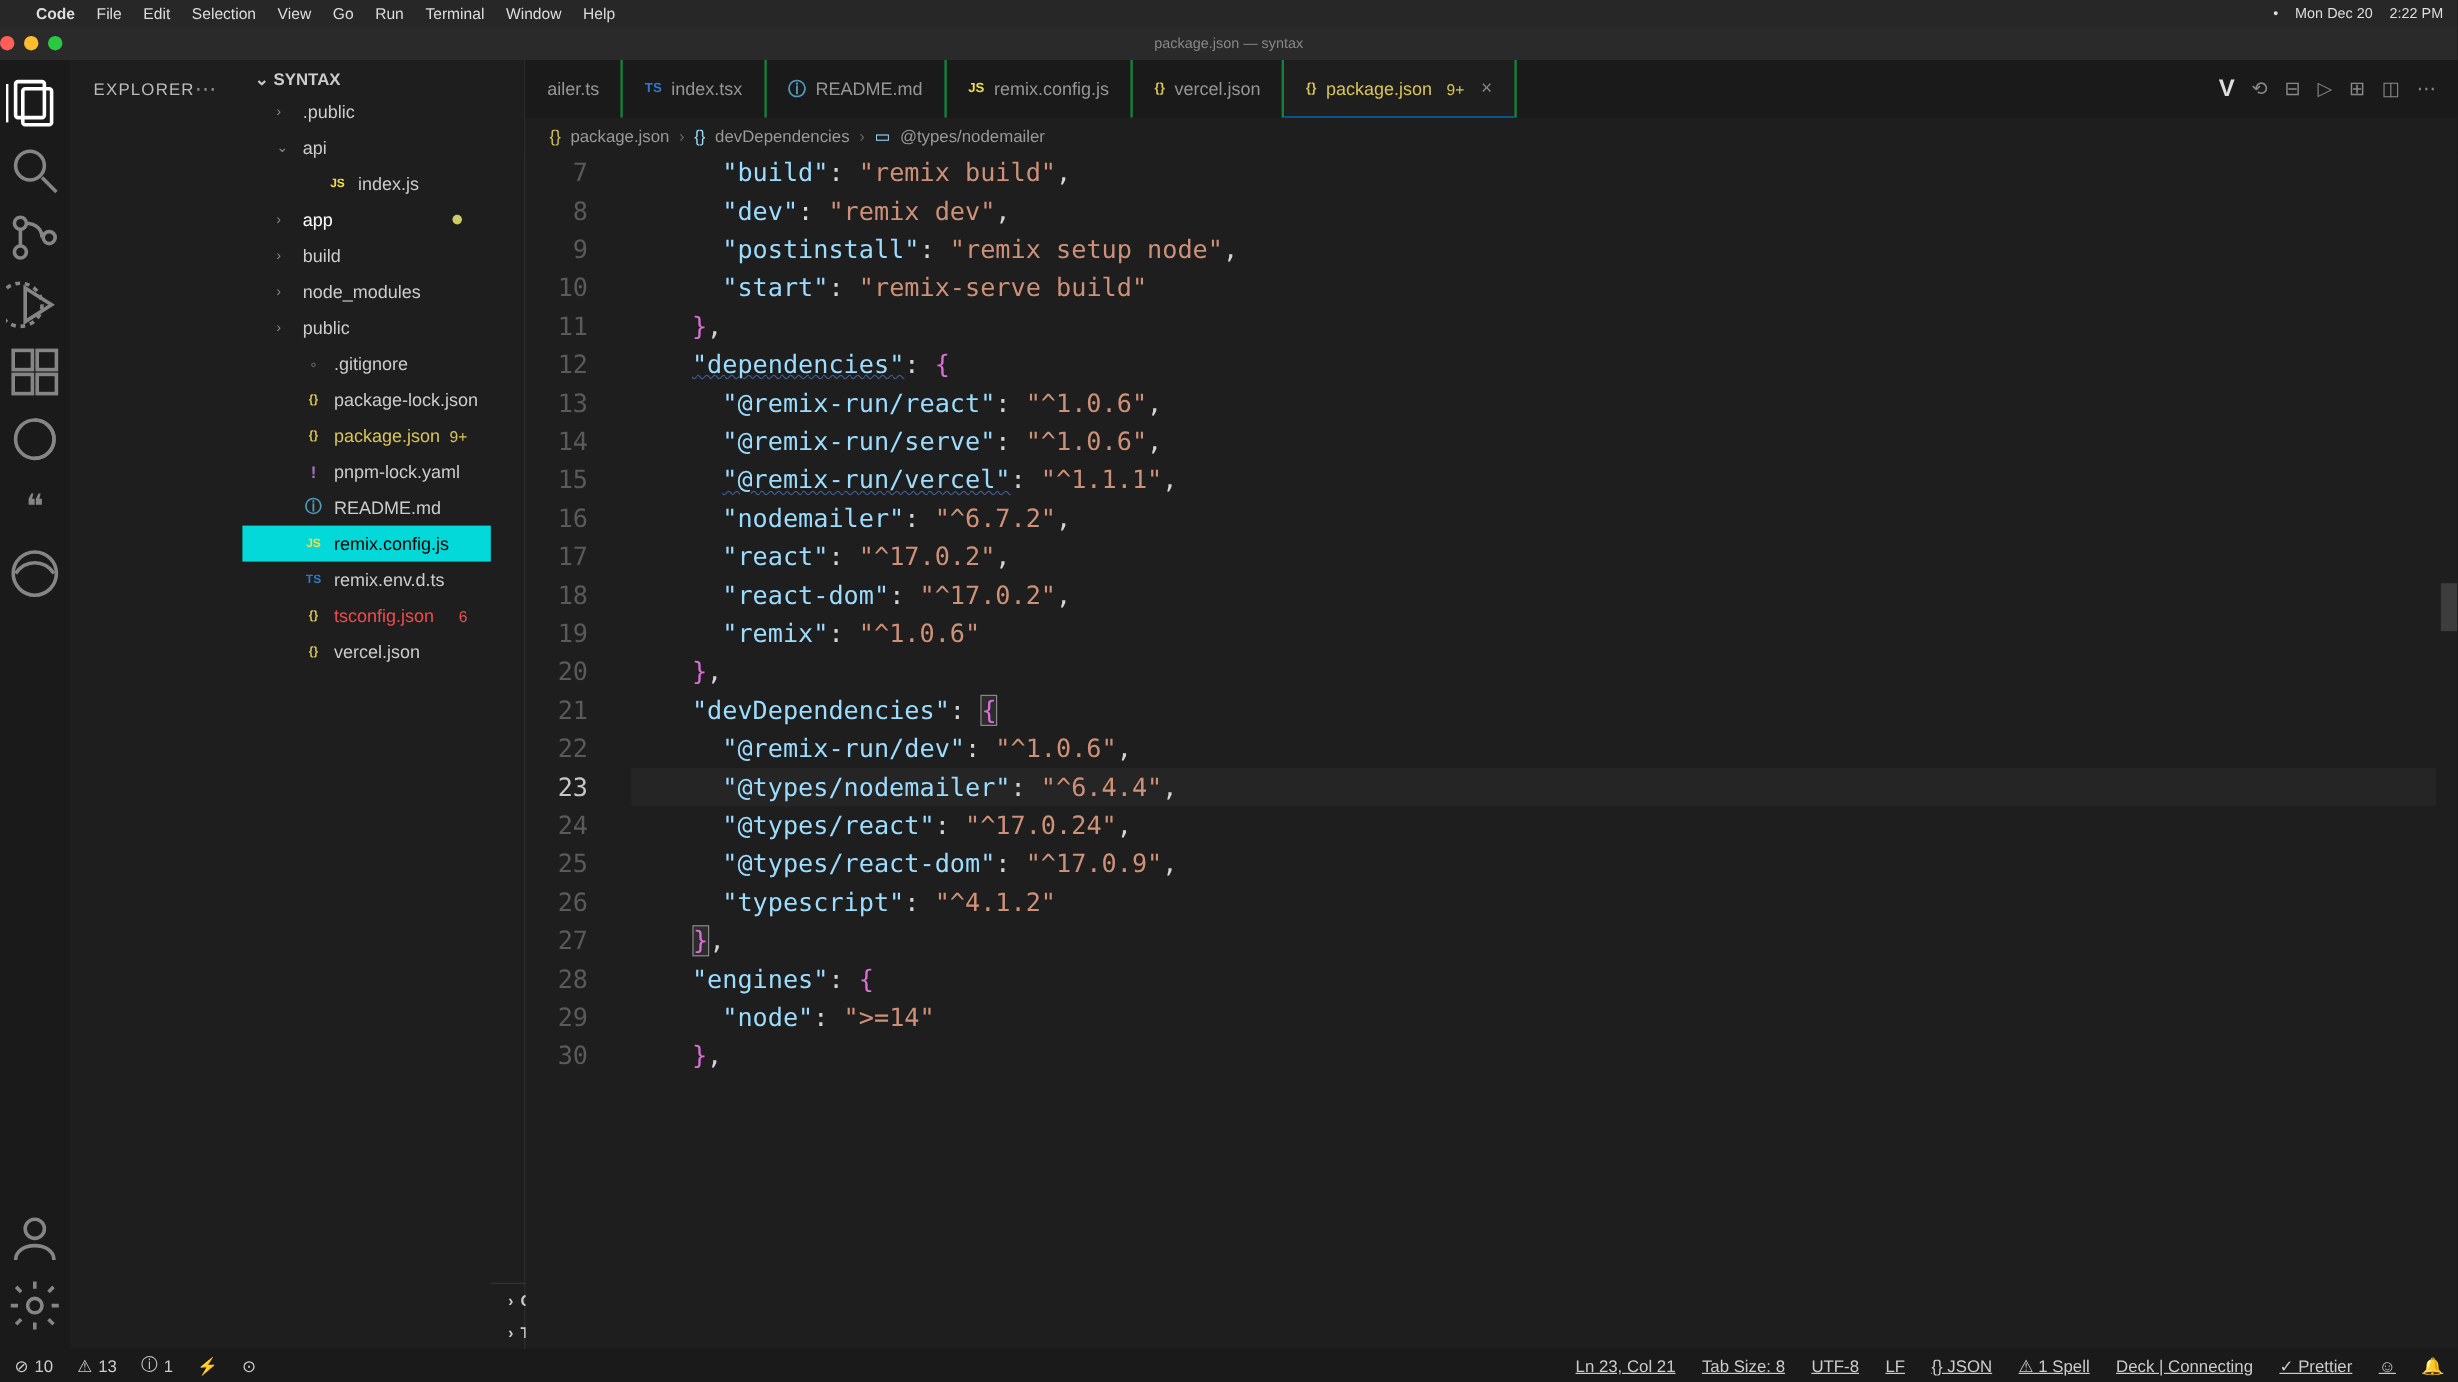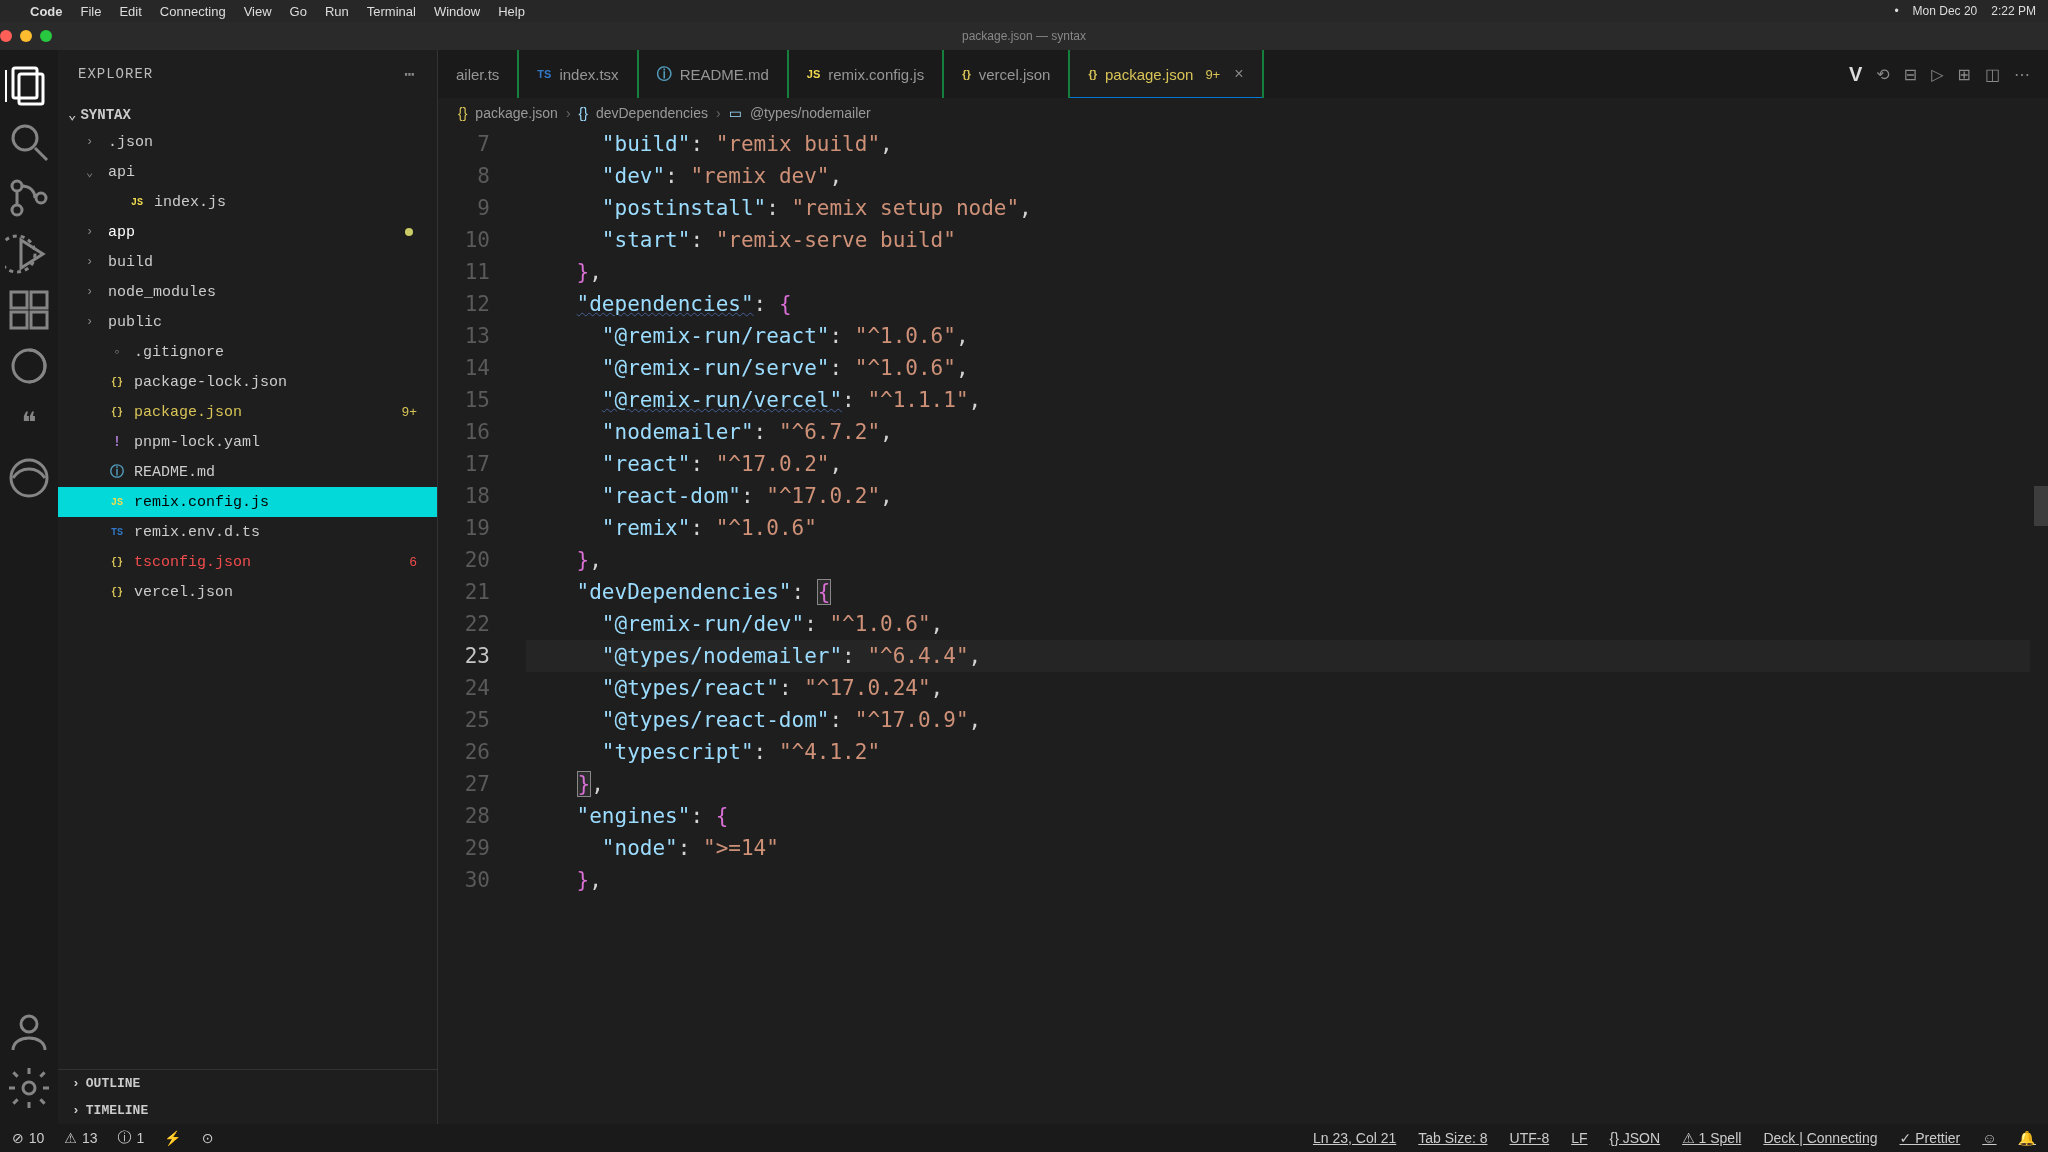--- a/index.html
+++ b/index.html
@@ -74,22 +74,21 @@
   bottom: 8px;
   width: 2px;
   background: #fff;
 }
 .activity-bottom { margin-top: auto; margin-bottom: 12px; display:flex; flex-direction:column; gap:8px; align-items:center;}
 .sidebar {
   width: 380px;
   background: #1e1e1e;
   border-right: 1px solid #333;
   display: flex;
-  flex-direction: column;
-  font-family: Liberation Mono, monospace;
+  flex-direction: row;
 }
 .sidebar-header {
   height: 48px;
   display: flex;
   align-items: center;
   padding: 0 20px;
   font-size: 14px;
   color: #bbb;
   letter-spacing: 1px;
   justify-content: space-between;
@@ -257,21 +256,21 @@
 </style>
 </head>
 <body>
 
 <div class="macos-menubar">
   <div class="left">
     <span class="apple"></span>
     <span style="font-weight:600">Code</span>
     <span>File</span>
     <span>Edit</span>
-    <span>Connecting</span>
+    <span>Selection</span>
     <span>View</span>
     <span>Go</span>
     <span>Run</span>
     <span>Terminal</span>
     <span>Window</span>
     <span>Help</span>
   </div>
   <div class="right">
     <span>•</span>
     <span>Mon Dec 20</span>
@@ -360,21 +359,21 @@
       <span class="dots">⋯</span>
     </div>
     <div class="tree-section">
       <div class="tree-header">
         <span>⌄</span>
         <span>SYNTAX</span>
       </div>
       <div id="file-tree">
           <div class="tree-item">
             <span class="chev">›</span>
-            <span class="">.json</span>
+            <span class="">.public</span>
           </div>
           <div class="tree-item">
             <span class="chev">⌄</span>
             <span class="">api</span>
           </div>
           <div class="tree-item indent">
             <span class="chev"></span>
             <span class="ficon" style="color:#f0db4f;font-size:10px;font-weight:600">JS</span>
             <span class="">index.js</span>
           </div>

